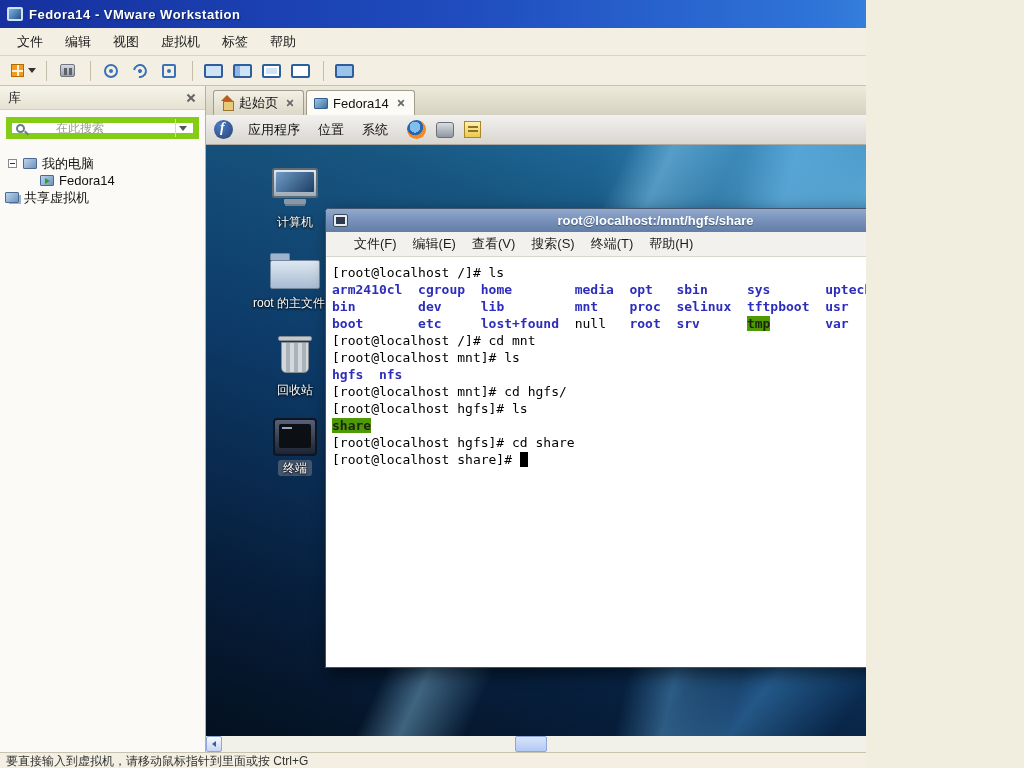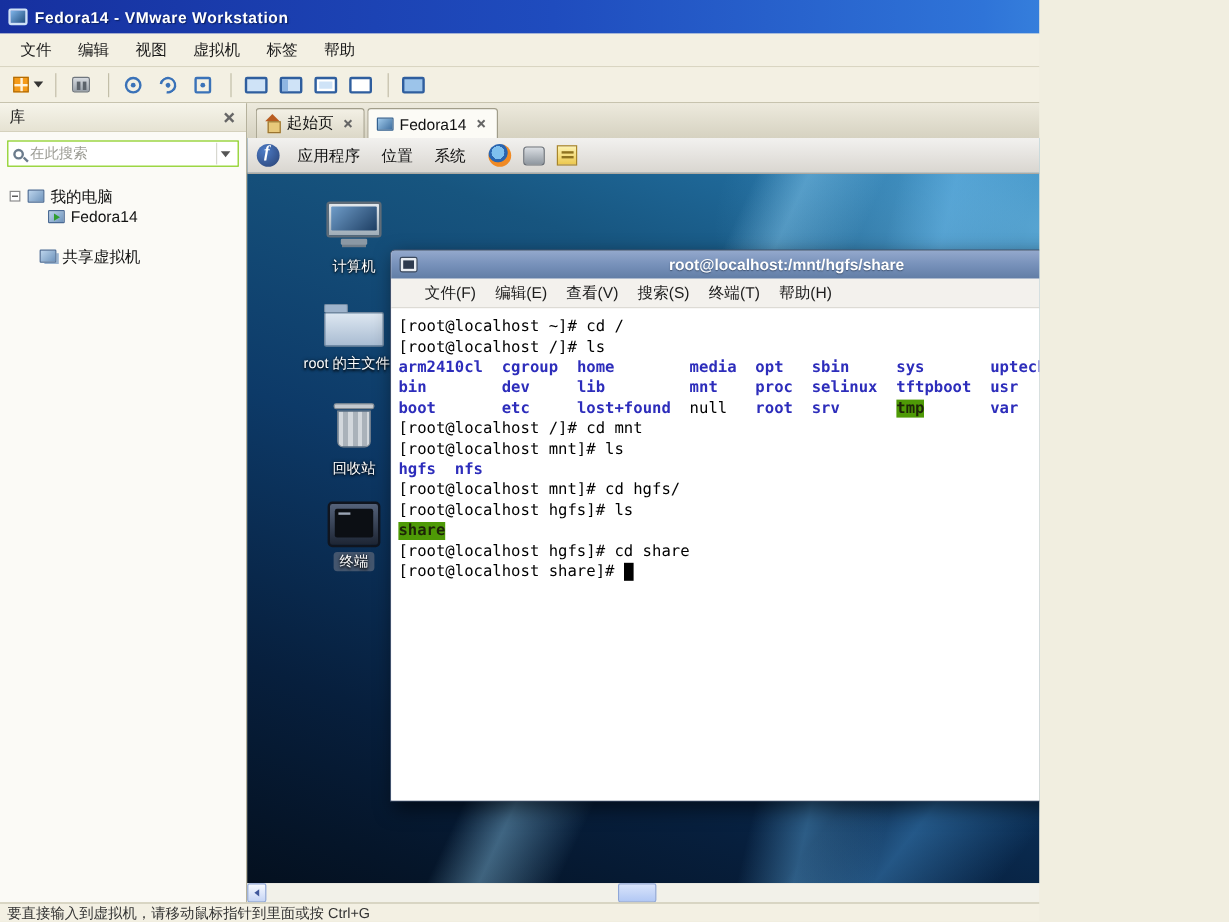--- a/index.html
+++ b/index.html
@@ -57,22 +57,22 @@
   
   .sidebar { position:absolute; left:0; top:86px; width:206px; height:666px; background:#fbfaf6;
     border-right:1px solid #b5b19c; }
   .lib-header { height:24px; background:linear-gradient(180deg,#f6f4ea,#e6e3d3); border-bottom:1px solid #d5d1bd;
     display:flex; align-items:center; padding:0 8px; }
   .lib-title { flex:1; font-size:13px; color:#222; }
   .x-icon { position:relative; width:12px; height:12px; cursor:default; }
   .x-icon::before,.x-icon::after { content:""; position:absolute; left:1px; top:5px; width:10px; height:2px; background:#666; }
   .x-icon::before { transform:rotate(45deg); }
   .x-icon::after { transform:rotate(-45deg); }
-  .search-row { margin:7px 6px 4px 6px; height:22px; border:1px solid #84cc16; background:#fff;
-    display:flex; align-items:center; padding:0 4px; }
+  .search-row { margin:7px 6px 4px 6px; height:22px; border:6px solid #84cc16; background:#fff;
+    display:flex; align-items:center; padding:0 4px;gap:26px; }
   .mag-icon { width:9px; height:9px; border:2px solid #6b7b8c; border-radius:50%; position:relative; margin-right:5px; flex:none; }
   .mag-icon::after { content:""; position:absolute; left:6px; top:6px; width:5px; height:2px; background:#6b7b8c; transform:rotate(45deg); }
   .search-row input { flex:1; border:none; outline:none; font-size:12px; color:#444; min-width:0; background:transparent; font-family:"Liberation Sans",sans-serif; }
   .search-row input::placeholder { color:#9b9b93; }
   .dd-btn { width:14px; height:18px; display:flex; align-items:center; justify-content:center; border-left:1px solid #d8d8d0; }
   .dd-btn .caret-down { margin:0; border-top-color:#555; }
   .tree { padding-top:12px; }
   .tree-row { display:flex; align-items:center; height:17px; font-size:13px; color:#111; cursor:default; }
   .expander { width:9px; height:9px; border:1px solid #8a8a8a; background:#fff; position:relative; margin:0 6px 0 8px; flex:none; }
   .expander::after { content:""; position:absolute; left:1px; top:3px; width:5px; height:1px; background:#333; }
@@ -286,21 +286,21 @@
     <div class="tree">
       <div class="tree-row">
         <div class="expander"></div>
         <div class="mini-mon"></div>
         <span>我的电脑</span>
       </div>
       <div class="tree-row" style="padding-left:40px;">
         <div class="mini-mon vm"></div>
         <span>Fedora14</span>
       </div>
-      <div class="tree-row" style="padding-left:33px;margin-top:16px;">
+      <div class="tree-row" style="padding-left:5px;">
         <div class="mini-mon shared"></div>
         <span>共享虚拟机</span>
       </div>
     </div>
   </div>
 
   <div class="tabbar">
     <div class="tab inactive">
       <div class="ic-home"></div>
       <span class="tab-label">起始页</span>
@@ -374,21 +374,20 @@
       </div>
       <div class="gterm-menubar">
         <div class="gm-item">文件(F)</div>
         <div class="gm-item">编辑(E)</div>
         <div class="gm-item">查看(V)</div>
         <div class="gm-item">搜索(S)</div>
         <div class="gm-item">终端(T)</div>
         <div class="gm-item">帮助(H)</div>
       </div>
       <div class="gterm-body">
-          <div class="tline"><span class="s-p">[root@localhost ~]# cd /</span></div>
           <div class="tline"><span class="s-p">[root@localhost /]# ls</span></div>
           <div class="tline"><span class="s-d">arm2410cl</span><span class="s-p">  </span><span class="s-d">cgroup</span><span class="s-p">  </span><span class="s-d">home</span><span class="s-p">        </span><span class="s-d">media</span><span class="s-p">  </span><span class="s-d">opt</span><span class="s-p">   </span><span class="s-d">sbin</span><span class="s-p">     </span><span class="s-d">sys</span><span class="s-p">       </span><span class="s-d">uptech</span><span class="s-p">  </span><span class="s-d">xiugai</span></div>
           <div class="tline"><span class="s-d">bin</span><span class="s-p">        </span><span class="s-d">dev</span><span class="s-p">     </span><span class="s-d">lib</span><span class="s-p">         </span><span class="s-d">mnt</span><span class="s-p">    </span><span class="s-d">proc</span><span class="s-p">  </span><span class="s-d">selinux</span><span class="s-p">  </span><span class="s-d">tftpboot</span><span class="s-p">  </span><span class="s-d">usr</span></div>
           <div class="tline"><span class="s-d">boot</span><span class="s-p">       </span><span class="s-d">etc</span><span class="s-p">     </span><span class="s-d">lost+found</span><span class="s-p">  </span><span class="s-p">null</span><span class="s-p">   </span><span class="s-d">root</span><span class="s-p">  </span><span class="s-d">srv</span><span class="s-p">      </span><span class="s-g">tmp</span><span class="s-p">       </span><span class="s-d">var</span></div>
           <div class="tline"><span class="s-p">[root@localhost /]# cd mnt</span></div>
           <div class="tline"><span class="s-p">[root@localhost mnt]# ls</span></div>
           <div class="tline"><span class="s-d">hgfs</span><span class="s-p">  </span><span class="s-d">nfs</span></div>
           <div class="tline"><span class="s-p">[root@localhost mnt]# cd hgfs/</span></div>
           <div class="tline"><span class="s-p">[root@localhost hgfs]# ls</span></div>
           <div class="tline"><span class="s-g">share</span></div>

